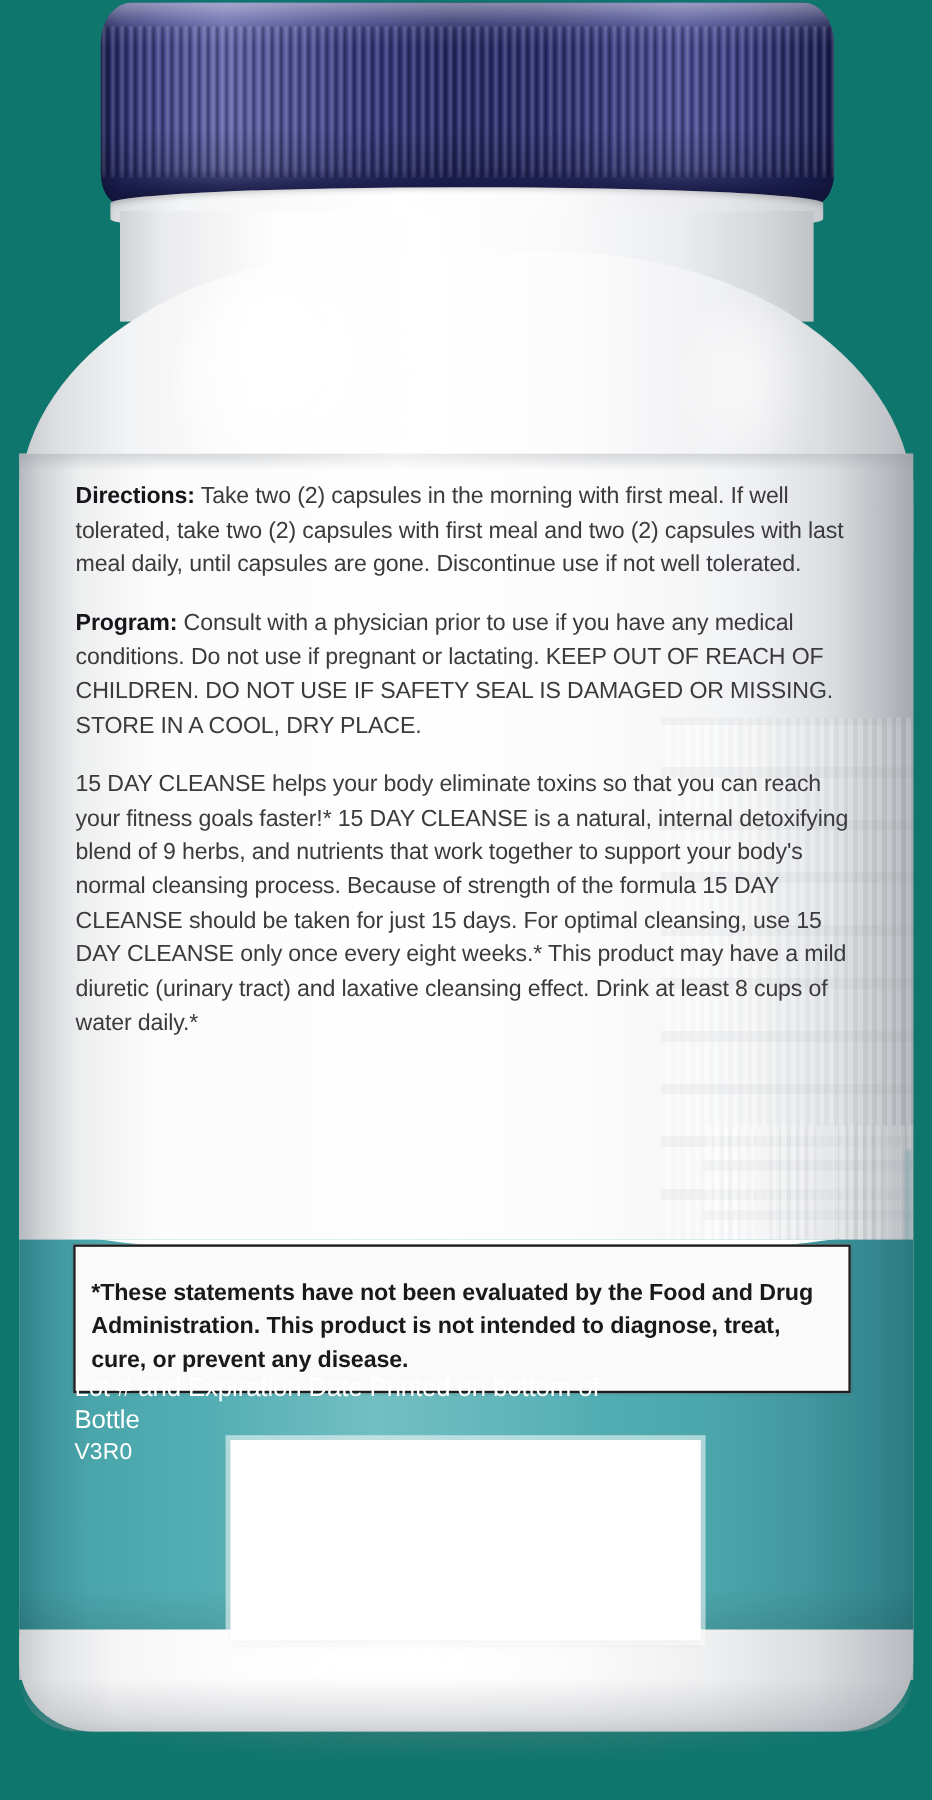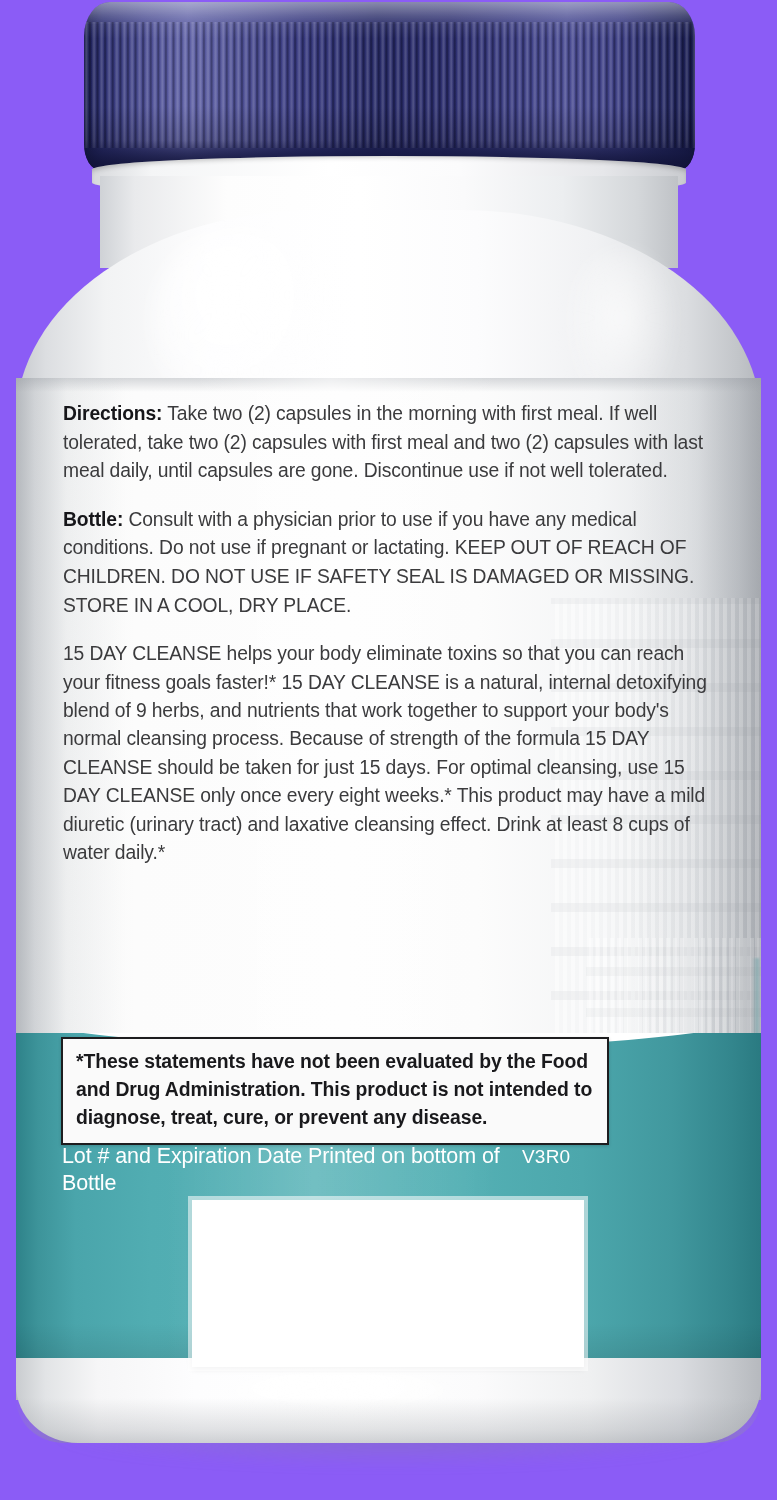--- a/index.html
+++ b/index.html
@@ -13,21 +13,21 @@
     position: relative;
     overflow: hidden;
     font-family: "Liberation Sans", sans-serif;
   }
 
   #stage {
     position: absolute;
     inset: 0;
     width: 777px;
     height: 1500px;
-    background: #8b5cf6;
+    background: #0f766e;
   }
 
   
   .ground-shadow {
     position: absolute;
     left: 55px;
     top: 1405px;
     width: 670px;
     height: 60px;
     border-radius: 50%;
@@ -348,25 +348,25 @@
     height: 40px;
     background: linear-gradient(180deg, rgba(0,0,0,0), rgba(0,0,0,0.10));
     pointer-events: none;
   }
 
   
   .fda-box {
     position: absolute;
     left: 61px;
     top: 1037px;
-    width: 548px;
+    width: 648px;
     box-sizing: border-box;
     border: 2.4px solid #1d1d1f;
     background: #fafafa;
-    padding: 8px 13px 11px 13px;
+    padding: 24px 13px 11px 13px;
     z-index: 8;
     box-shadow: 0 1px 3px rgba(0,0,0,0.18);
   }
   .fda-text {
     margin: 0;
     color: #19191c;
     font-size: 19.4px;
     line-height: 28.2px;
     letter-spacing: -0.1px;
     font-weight: 600;
@@ -375,20 +375,21 @@
   
   .lot-row {
     position: absolute;
     left: 62px;
     top: 1143px;
     width: 650px;
     display: flex;
     justify-content: flex-start;
     align-items: flex-start;
     z-index: 8;
+    flex-direction: column;
   }
   .lot-text {
     color: #ffffff;
     font-size: 21.5px;
     line-height: 27px;
     letter-spacing: -0.1px;
     max-width: 460px;
   }
   .version-code {
     color: #ffffff;
@@ -472,21 +473,21 @@
     <div class="label-top-edge"></div>
     <div class="ghost-pattern"></div>
     <div class="ghost-pattern2"></div>
     <div class="teal-edge-sliver"></div>
 
     <div class="text-area">
 
       <p class="para tight"><b>Directions:</b><span> Take two (2) capsules in the morning with first meal. If well tolerated, take two (2) capsules with first meal and two (2) capsules with last meal daily, until capsules are gone. Discontinue use if not well tolerated.</span></p>
 
 
-      <p class="para tight"><b>Bottle:</b><span> Consult with a physician prior to use if you have any medical conditions. Do not use if pregnant or lactating. KEEP OUT OF REACH OF CHILDREN. DO NOT USE IF SAFETY SEAL IS DAMAGED OR MISSING. STORE IN A COOL, DRY PLACE.</span></p>
+      <p class="para tight"><b>Program:</b><span> Consult with a physician prior to use if you have any medical conditions. Do not use if pregnant or lactating. KEEP OUT OF REACH OF CHILDREN. DO NOT USE IF SAFETY SEAL IS DAMAGED OR MISSING. STORE IN A COOL, DRY PLACE.</span></p>
 
       <p class="para desc">15 DAY CLEANSE helps your body eliminate toxins so that you can reach your fitness goals faster!* 15 DAY CLEANSE is a natural, internal detoxifying blend of 9 herbs, and nutrients that work together to support your body's normal cleansing process. Because of strength of the formula 15 DAY CLEANSE should be taken for just 15 days. For optimal cleansing, use 15 DAY CLEANSE only once every eight weeks.* This product may have a mild diuretic (urinary tract) and laxative cleansing effect. Drink at least 8 cups of water daily.*</p>
 
     </div>
 
     <div class="label-shade-left"></div>
     <div class="label-shade-right"></div>
     <div class="label-center-gloss"></div>
   </div>
 

